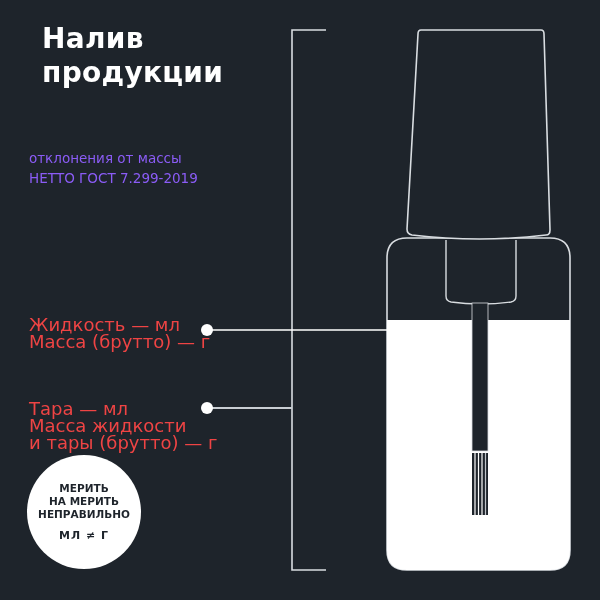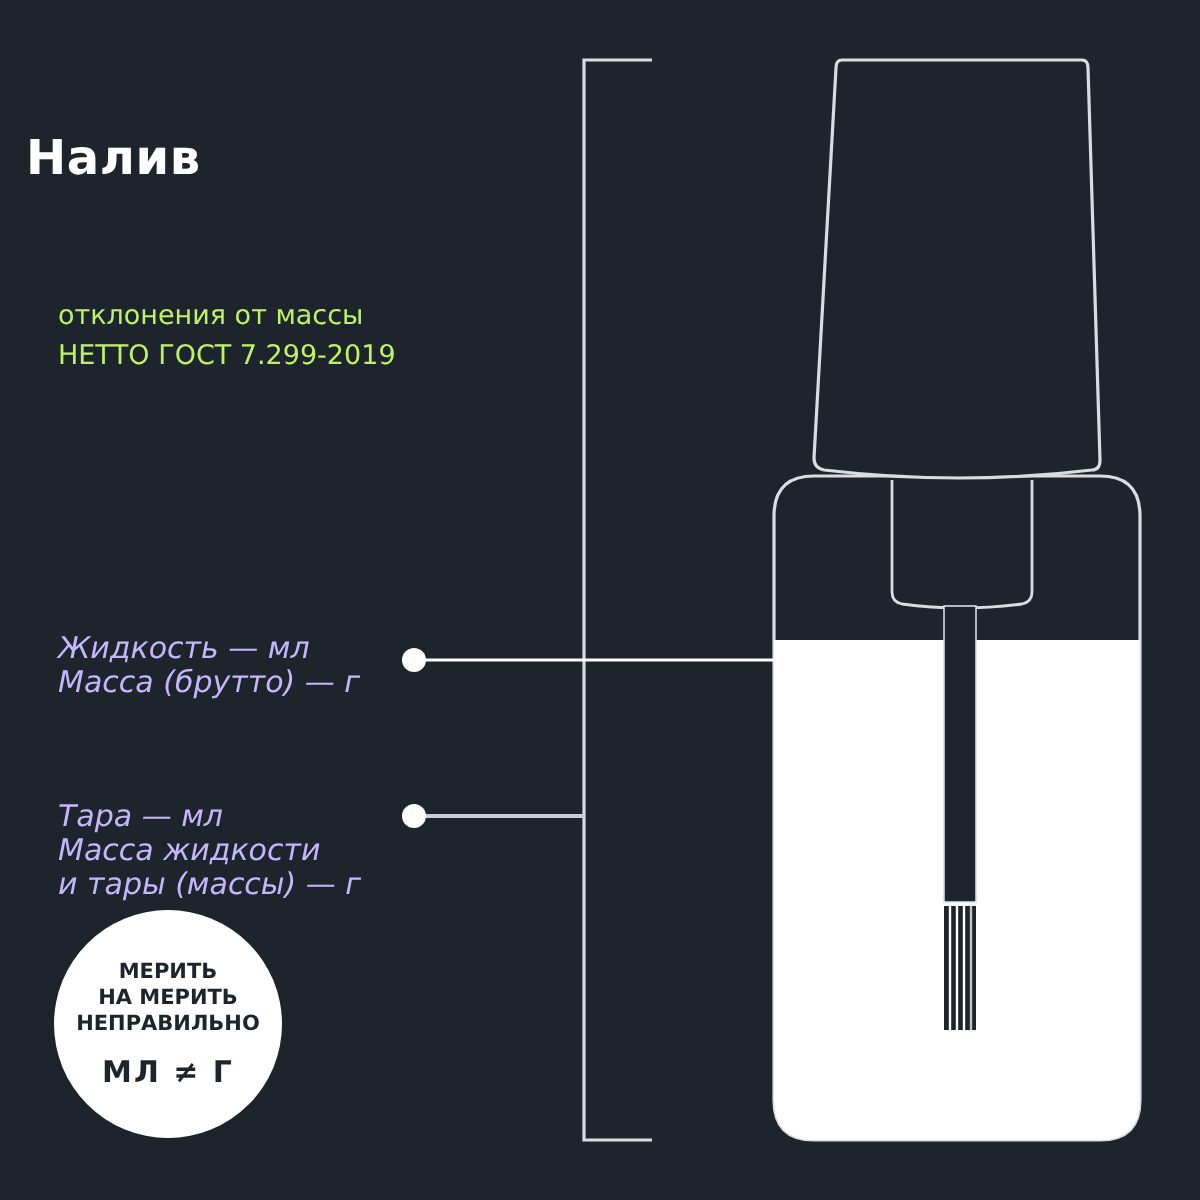--- a/index.html
+++ b/index.html
@@ -4,70 +4,70 @@
 <style>
   html, body { margin: 0; padding: 0; }
   body {
     width: 600px; height: 600px; overflow: hidden;
     background: #1e242b;
     font-family: "DejaVu Sans", sans-serif;
     color: #ffffff;
     position: relative;
   }
   .title {
-    position: absolute; left: 13px; top: 22px;
-    font-weight: bold; font-size: 24px; line-height: 34px;
+    position: absolute; left: 42px; top: 22px;
+    font-weight: bold; font-size: 28px; line-height: 34px;
     letter-spacing: 0.3px;
-    margin-top: 40px;
   }
   .title div { white-space: nowrap; }
   .subtitle {
     position: absolute; left: 29px; top: 148px;
     font-size: 13.5px; line-height: 20px;
-    color: #bef264;
+    color: #8b5cf6;
   }
   .label {
     position: absolute; left: 29px;
-    font-size: 15px; line-height: 17px; color: #c4b5fd; font-style: italic;
+    font-size: 18px; line-height: 17px; color: #ef4444;
   }
   .label div { white-space: nowrap; }
   .label1 { top: 316px; }
   .label2 { top: 400px; }
   .badge {
     position: absolute; left: 27px; top: 455px;
     width: 114px; height: 114px; border-radius: 50%;
     background: #ffffff; color: #1e242b;
     display: flex; flex-direction: column; align-items: center; justify-content: center;
     text-align: center;
   }
   .badge .b-line { font-weight: bold; font-size: 10.5px; line-height: 13px; }
-  .badge .b-formula { font-weight: bold; font-size: 15px; margin-top: 8px; letter-spacing: 1px; }
+  .badge .b-formula { font-weight: bold; font-size: 11px; margin-top: 8px; letter-spacing: 1px; }
   svg.art { position: absolute; left: 0; top: 0; }
 </style>
 </head>
 <body>
 
 <div class="title">
   <div>Налив</div>
+  <div>продукции</div>
 </div>
 
 <div class="subtitle">
   <div>отклонения от массы</div>
   <div>НЕТТО ГОСТ 7.299-2019</div>
 </div>
 
 <div class="label label1">
   <div>Жидкость  — мл</div>
   <div>Масса (брутто)  — г</div>
 </div>
 
 <div class="label label2">
   <div>Тара  — мл</div>
   <div>Масса жидкости</div>
-  <div>и тары (массы)  — г</div>
+  <div>и тары (брутто)  — г</div>
 </div>
 
 <div class="badge">
   <div class="b-line">МЕРИТЬ</div>
   <div class="b-line">НА МЕРИТЬ</div>
   <div class="b-line">НЕПРАВИЛЬНО</div>
   <div class="b-formula">МЛ ≠ Г</div>
 </div>
 
 <svg class="art" width="600" height="600" viewBox="0 0 600 600">

